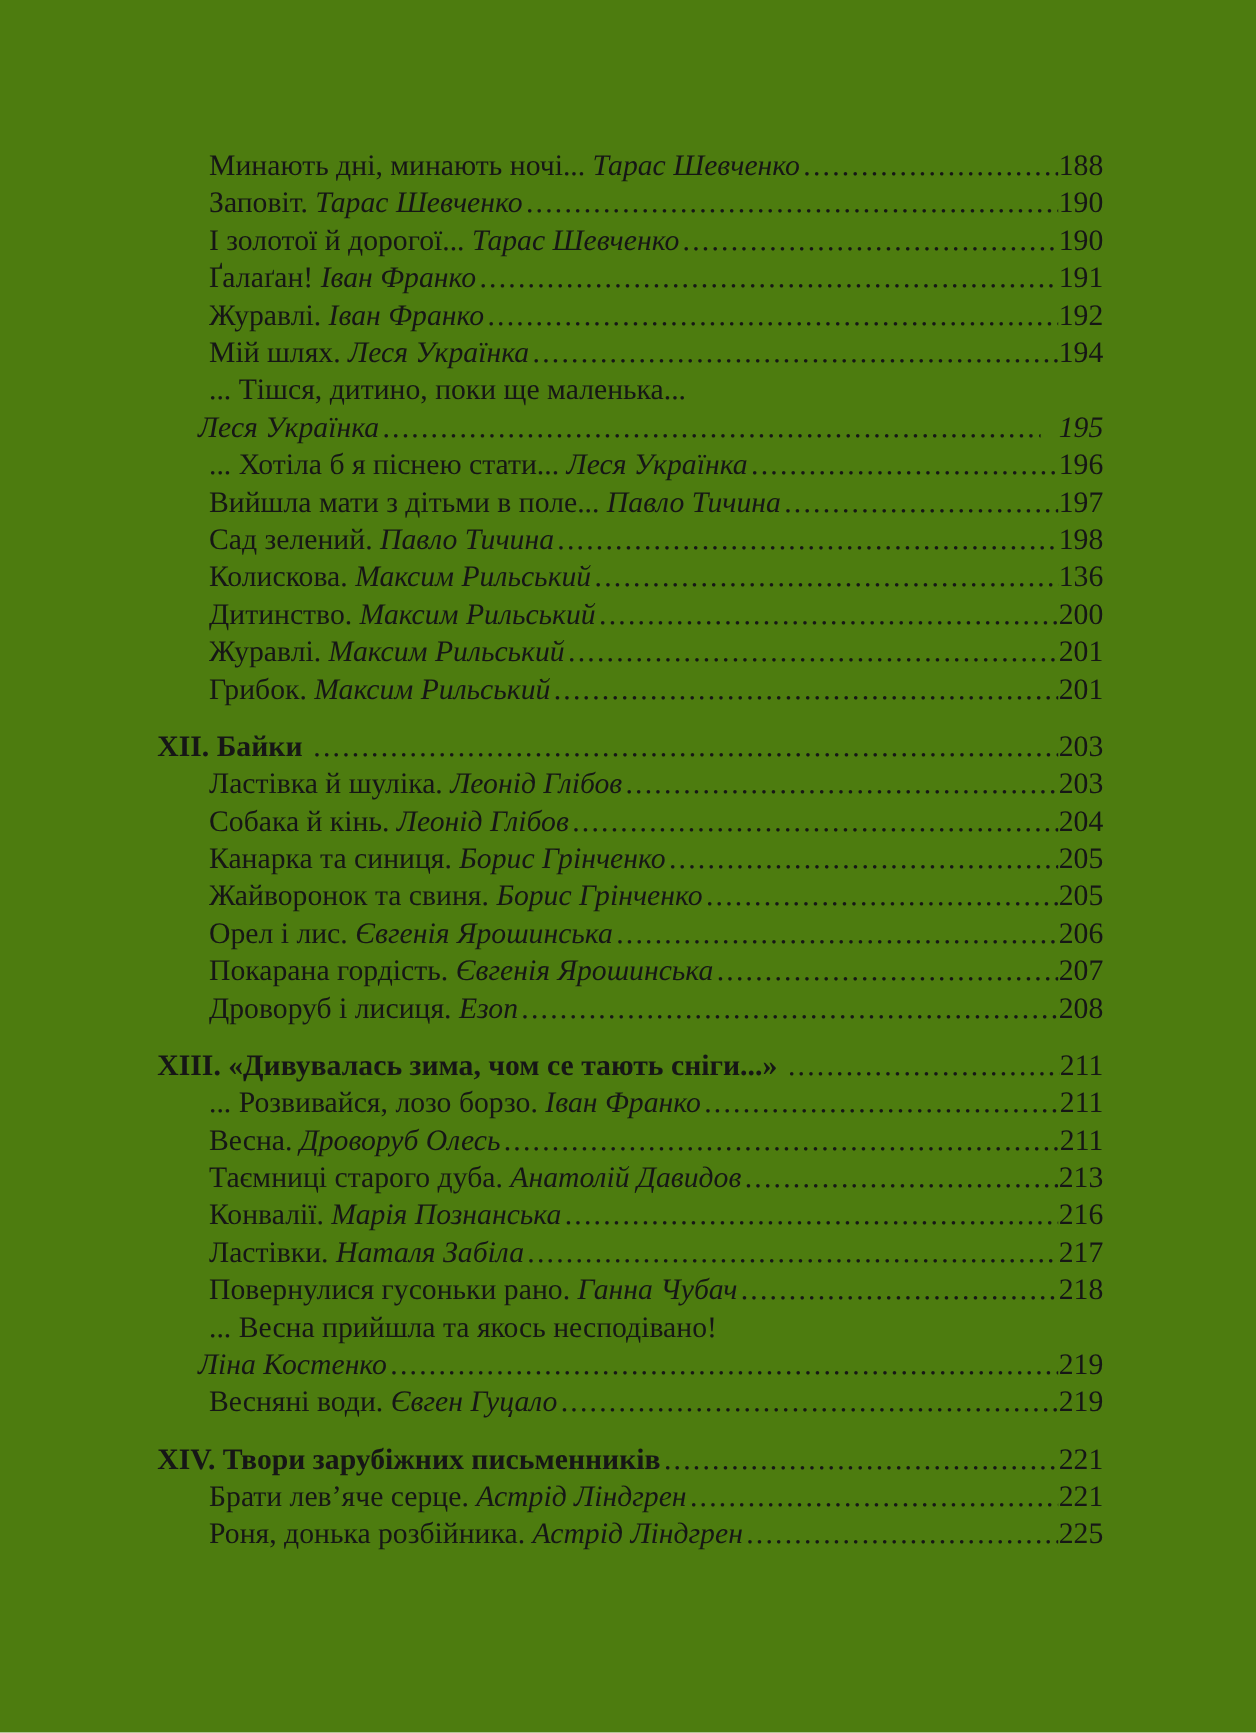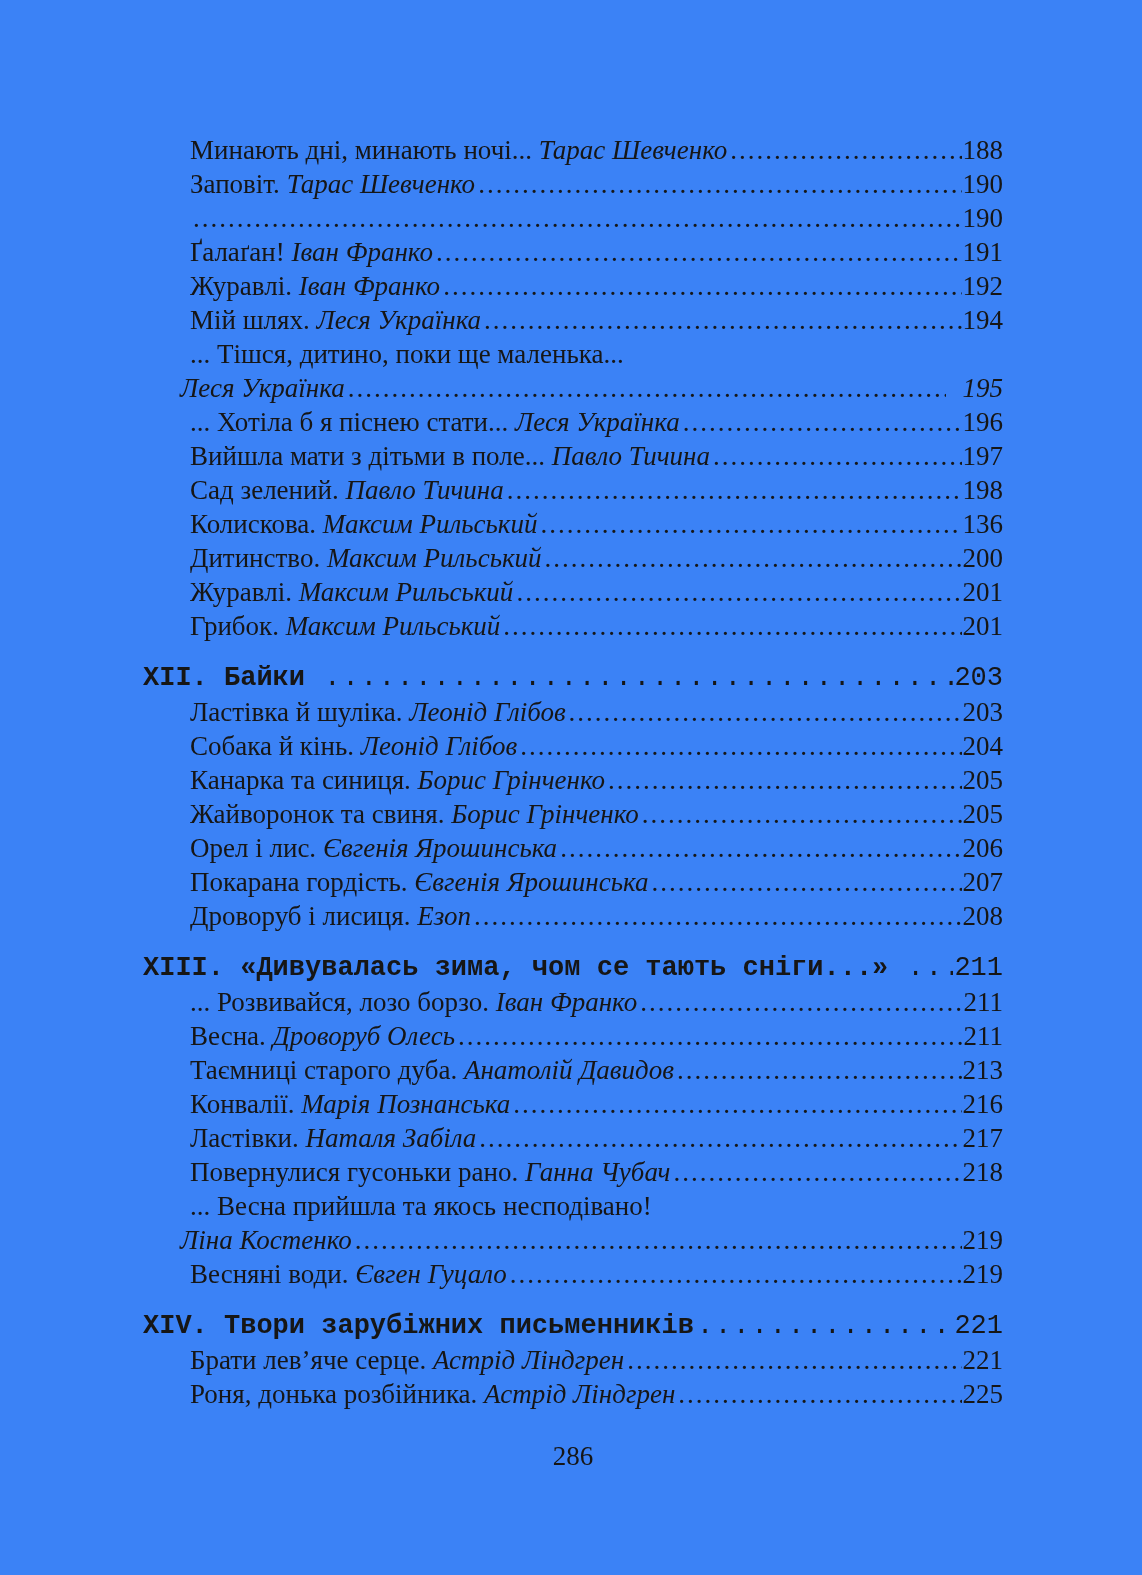--- a/index.html
+++ b/index.html
@@ -4,21 +4,21 @@
 <style>
   html, body {
     margin: 0;
     padding: 0;
     background: #ffffff;
   }
   .page {
     position: relative;
     width: 1142px;
     height: 1575px;
-    background: #3b82f6;
+    background: #4d7c0f;
     color: #161616;
     font-family: "Liberation Serif", "DejaVu Serif", serif;
     font-size: 27px;
     line-height: 34px;
     box-sizing: border-box;
     padding: 133px 139px 0 143px;
     overflow: hidden;
   }
   .toc { width: 100%; }
   .row {
@@ -26,21 +26,21 @@
     align-items: baseline;
     height: 34px;
   }
   .row .text {
     white-space: pre;
     flex-shrink: 0;
   }
   .row-entry { padding-left: 47px; }
   .row-wrap  { padding-left: 47px; }
   .row-cont  { padding-left: 37px; }
-  .row-heading { font-weight: bold; margin-top: 18px; font-family: Liberation Mono, monospace; }
+  .row-heading { font-weight: bold; margin-top: 18px; }
   .author { font-style: italic; }
   .row-cont .pagenum { font-style: normal; }
   .row-cont.italic-page .pagenum,
   .row-cont .author { font-style: italic; }
   .italic-page .pagenum { font-style: italic; margin-left: 16px; }
   .leader {
     flex: 1 1 auto;
     overflow: hidden;
     white-space: nowrap;
     text-align: right;
@@ -68,20 +68,21 @@
         <span class="text"><span class="title">Минають дні, минають ночі... </span><span class="author">Тарас Шевченко</span></span>
         <span class="leader">....................................................................................................................................................................................</span>
         <span class="pagenum">188</span>
       </div>
       <div class="row row-entry">
         <span class="text"><span class="title">Заповіт. </span><span class="author">Тарас Шевченко</span></span>
         <span class="leader">....................................................................................................................................................................................</span>
         <span class="pagenum">190</span>
       </div>
       <div class="row row-entry">
+        <span class="text"><span class="title">І золотої й дорогої... </span><span class="author">Тарас Шевченко</span></span>
         <span class="leader">....................................................................................................................................................................................</span>
         <span class="pagenum">190</span>
       </div>
       <div class="row row-entry">
         <span class="text"><span class="title">Ґалаґан! </span><span class="author">Іван Франко</span></span>
         <span class="leader">....................................................................................................................................................................................</span>
         <span class="pagenum">191</span>
       </div>
       <div class="row row-entry">
         <span class="text"><span class="title">Журавлі. </span><span class="author">Іван Франко</span></span>
@@ -233,16 +234,13 @@
         <span class="text"><span class="title">Брати лев’яче серце. </span><span class="author">Астрід Ліндгрен</span></span>
         <span class="leader">....................................................................................................................................................................................</span>
         <span class="pagenum">221</span>
       </div>
       <div class="row row-entry">
         <span class="text"><span class="title">Роня, донька розбійника. </span><span class="author">Астрід Ліндгрен</span></span>
         <span class="leader">....................................................................................................................................................................................</span>
         <span class="pagenum">225</span>
       </div>
     </main>
-  <footer class="footer">
-    <span>286</span>
-  </footer>
 </div>
 
 </body></html>

